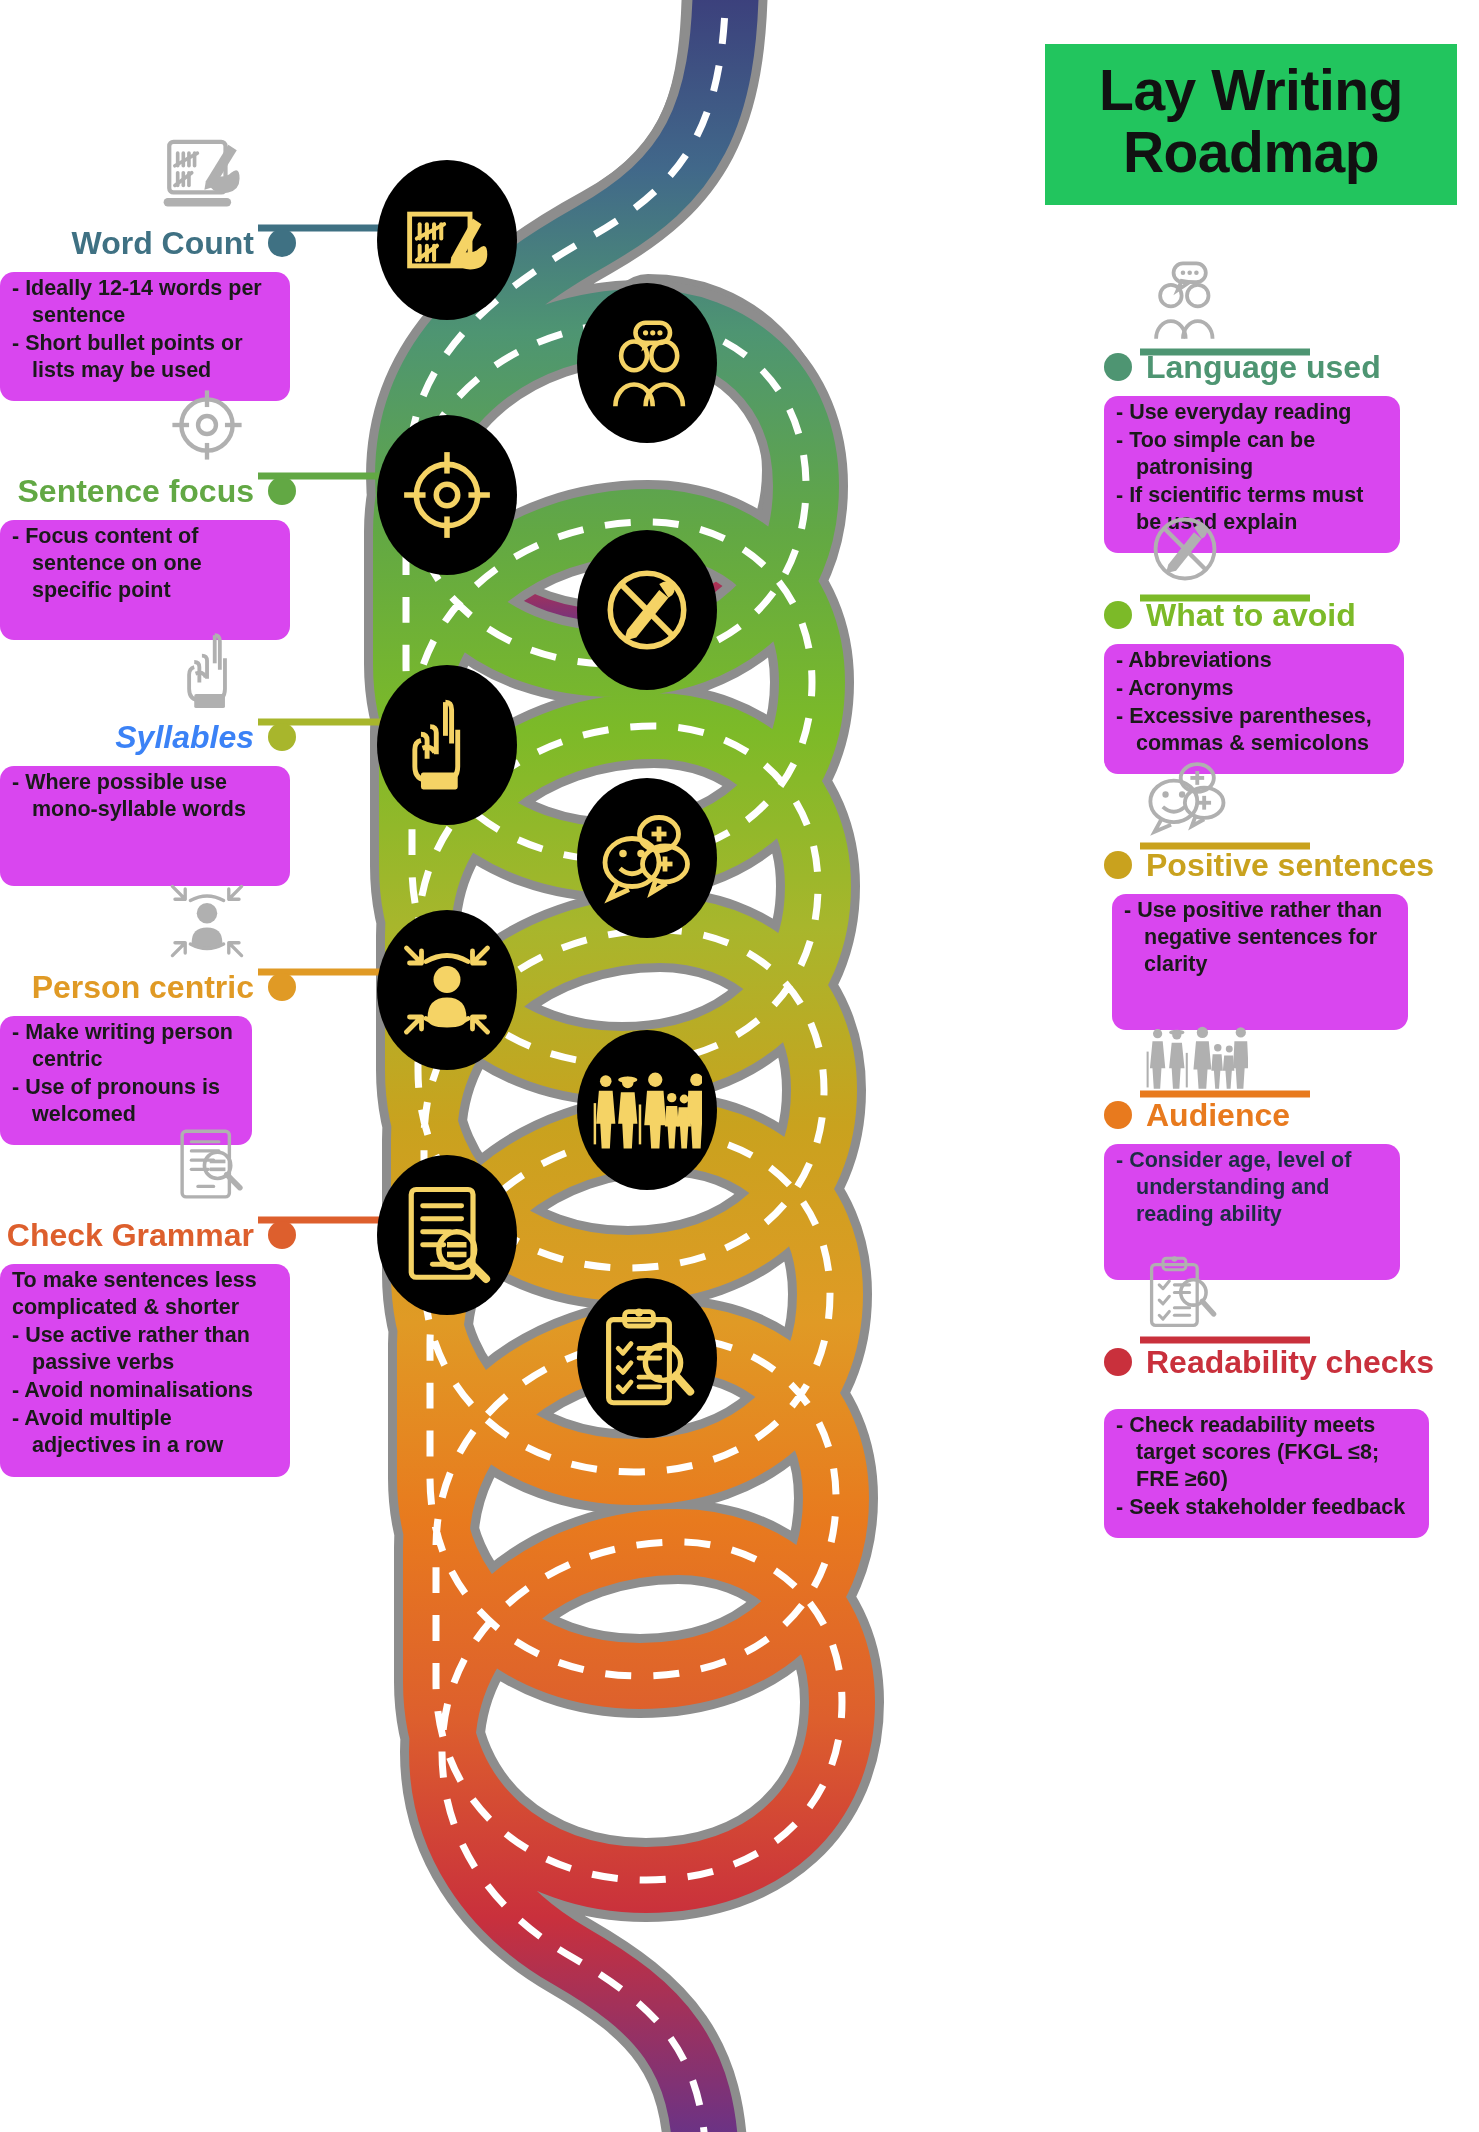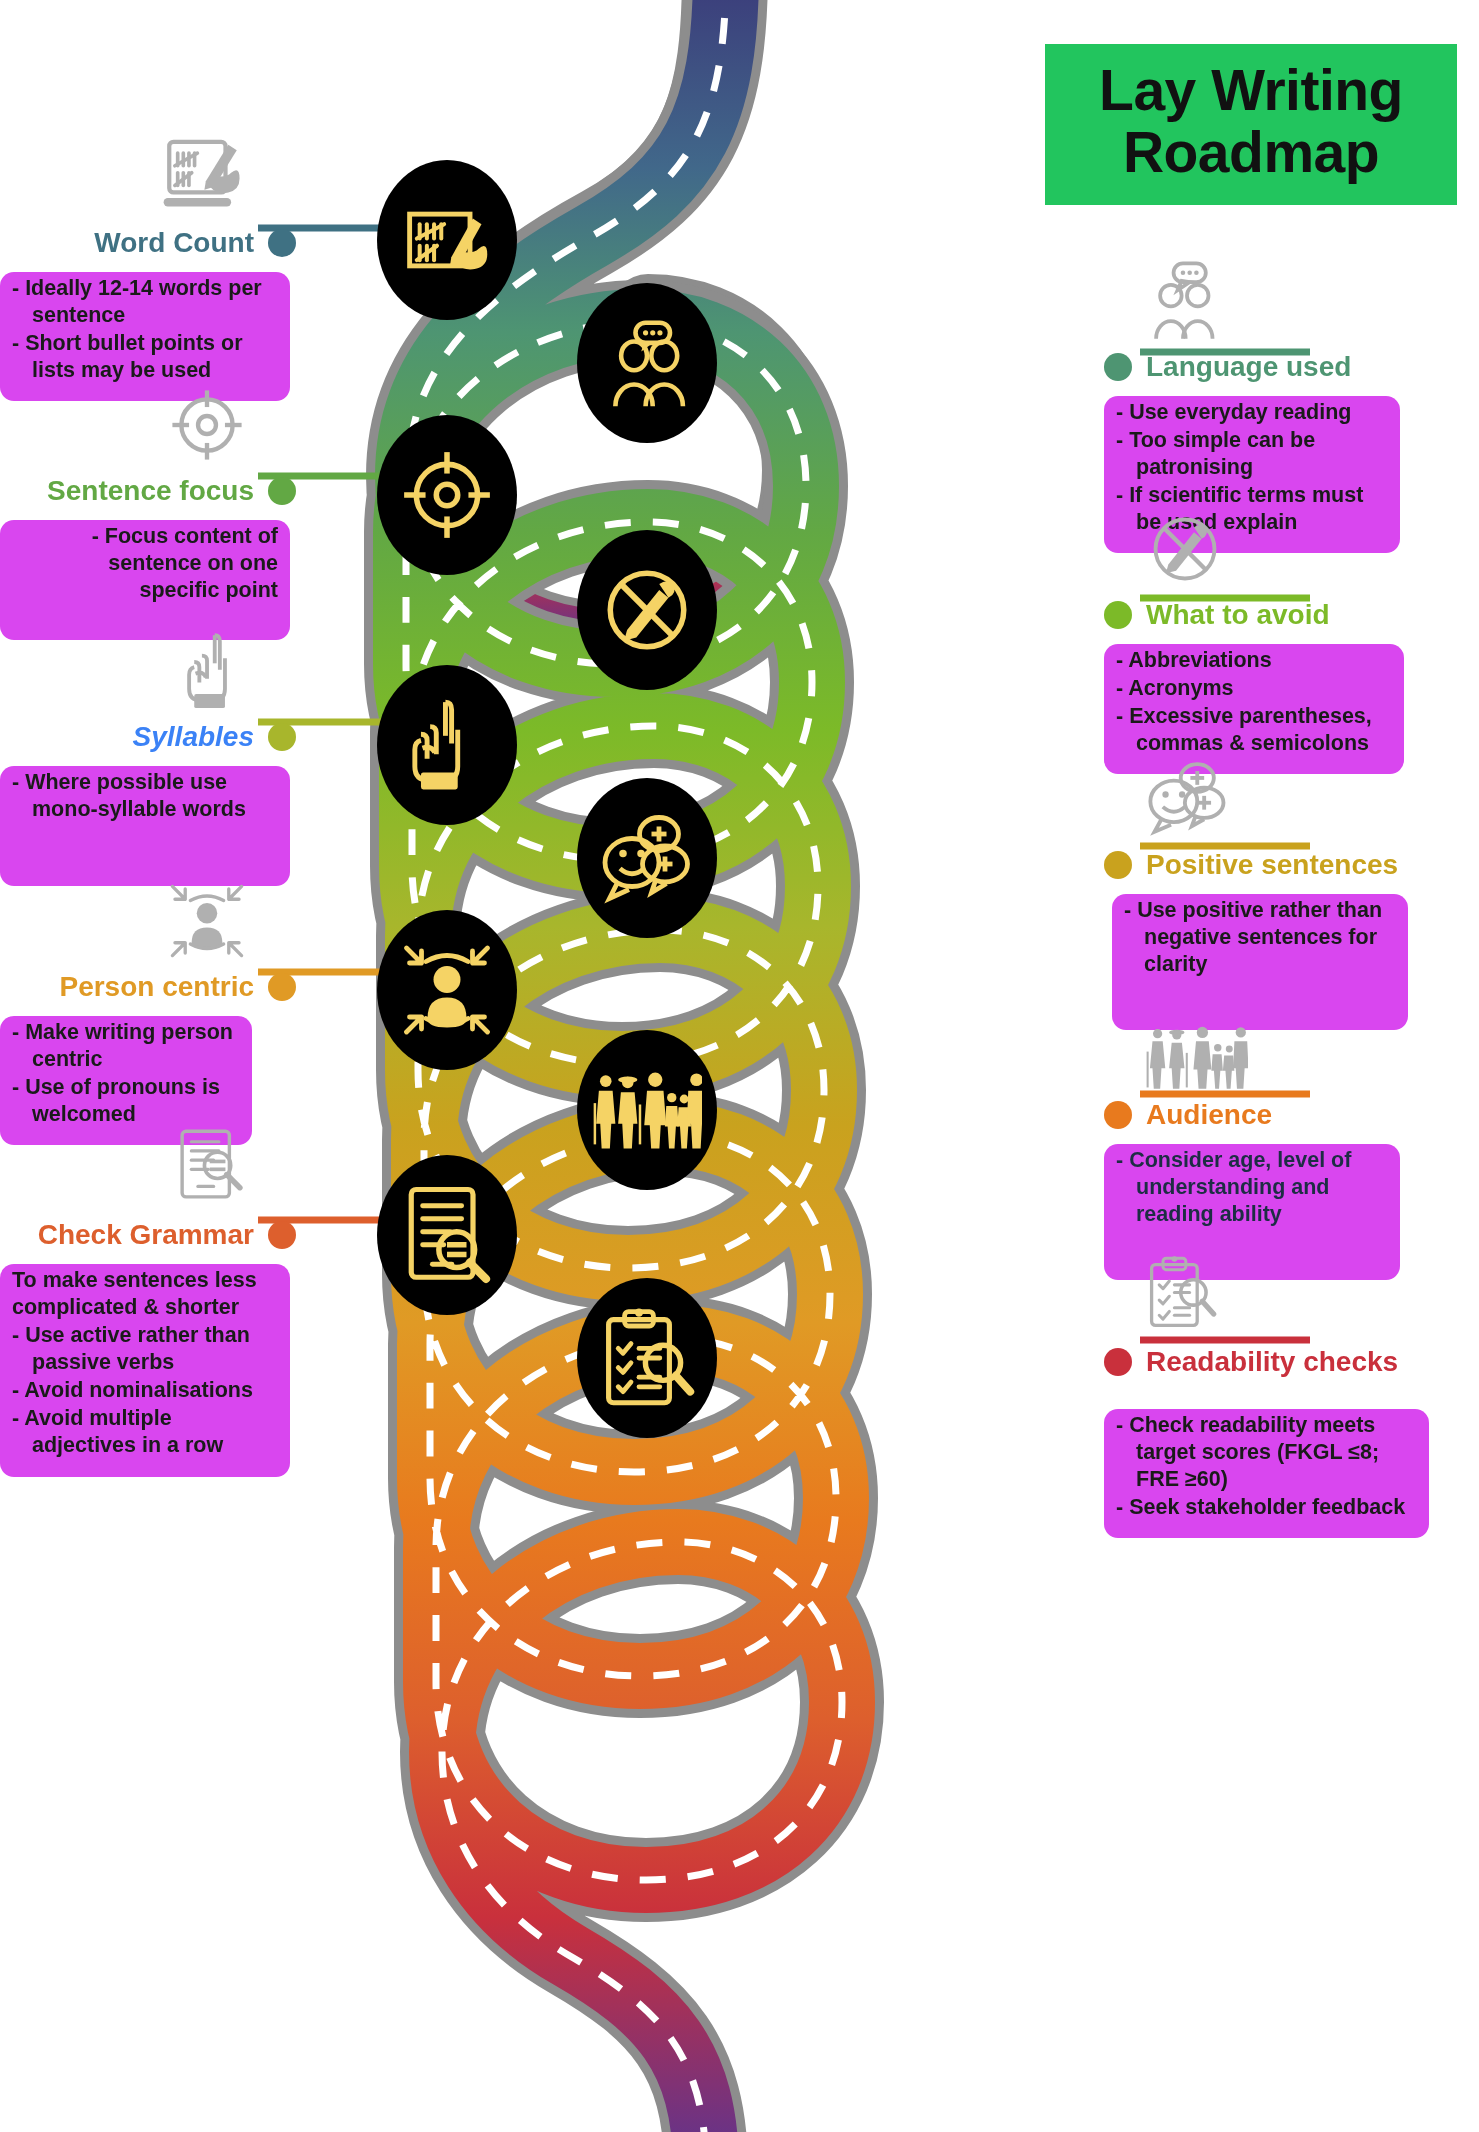--- a/index.html
+++ b/index.html
@@ -37,21 +37,21 @@
   .step.right .step-icon{justify-content:flex-start;padding-left:40px;}
   .step-icon svg{display:block;}
 
   .step-head{
     display:flex;align-items:center;height:46px;margin-top:2px;
   }
   .step.left .step-head{justify-content:flex-end;}
   .step.right .step-head{justify-content:flex-start;}
 
   .step-label{
-    font-size:28px;font-weight:bold;white-space:nowrap;line-height:1;
+    font-size:32px;font-weight:bold;white-space:nowrap;line-height:1;
   }
   .step-dot{width:28px;height:28px;border-radius:50%;flex:0 0 auto;}
   .step.left .step-dot{margin-left:14px;}
   .step.right .step-dot{margin-right:14px;}
 
   .step-body{
     background:#d946ef;padding:3px 12px 16px 12px;box-sizing:border-box;
     margin-top:6px;
     border-radius:14px;
   }
@@ -566,21 +566,21 @@
             <line x1="32" y1="46" x2="32" y2="59"></line>
           <line x1="5" y1="32" x2="18" y2="32"></line>
             <line x1="46" y1="32" x2="59" y2="32"></line>
         </g>
       </svg>
     </div>
     <div class="step-head">
       <span class="step-label" style="color:#62a844;">Sentence focus</span>
       <span class="step-dot" style="background:#62a844;"></span>
     </div>
-    <div class="step-body b-sentence" style="min-height:120px;text-align:right;">
+    <div class="step-body b-sentence" style="min-height:120px;">
       <ul class="bullets">
         <li>- Focus content of sentence on one specific point</li>
       </ul>
     </div>
   </div>
 
   <div class="step left" style="left:0px;top:620px;">
     <div class="step-icon">
       <svg width="64" height="82" viewBox="0 0 50 64">
         <g fill="none" stroke="currentColor" stroke-width="3" stroke-linejoin="round">

